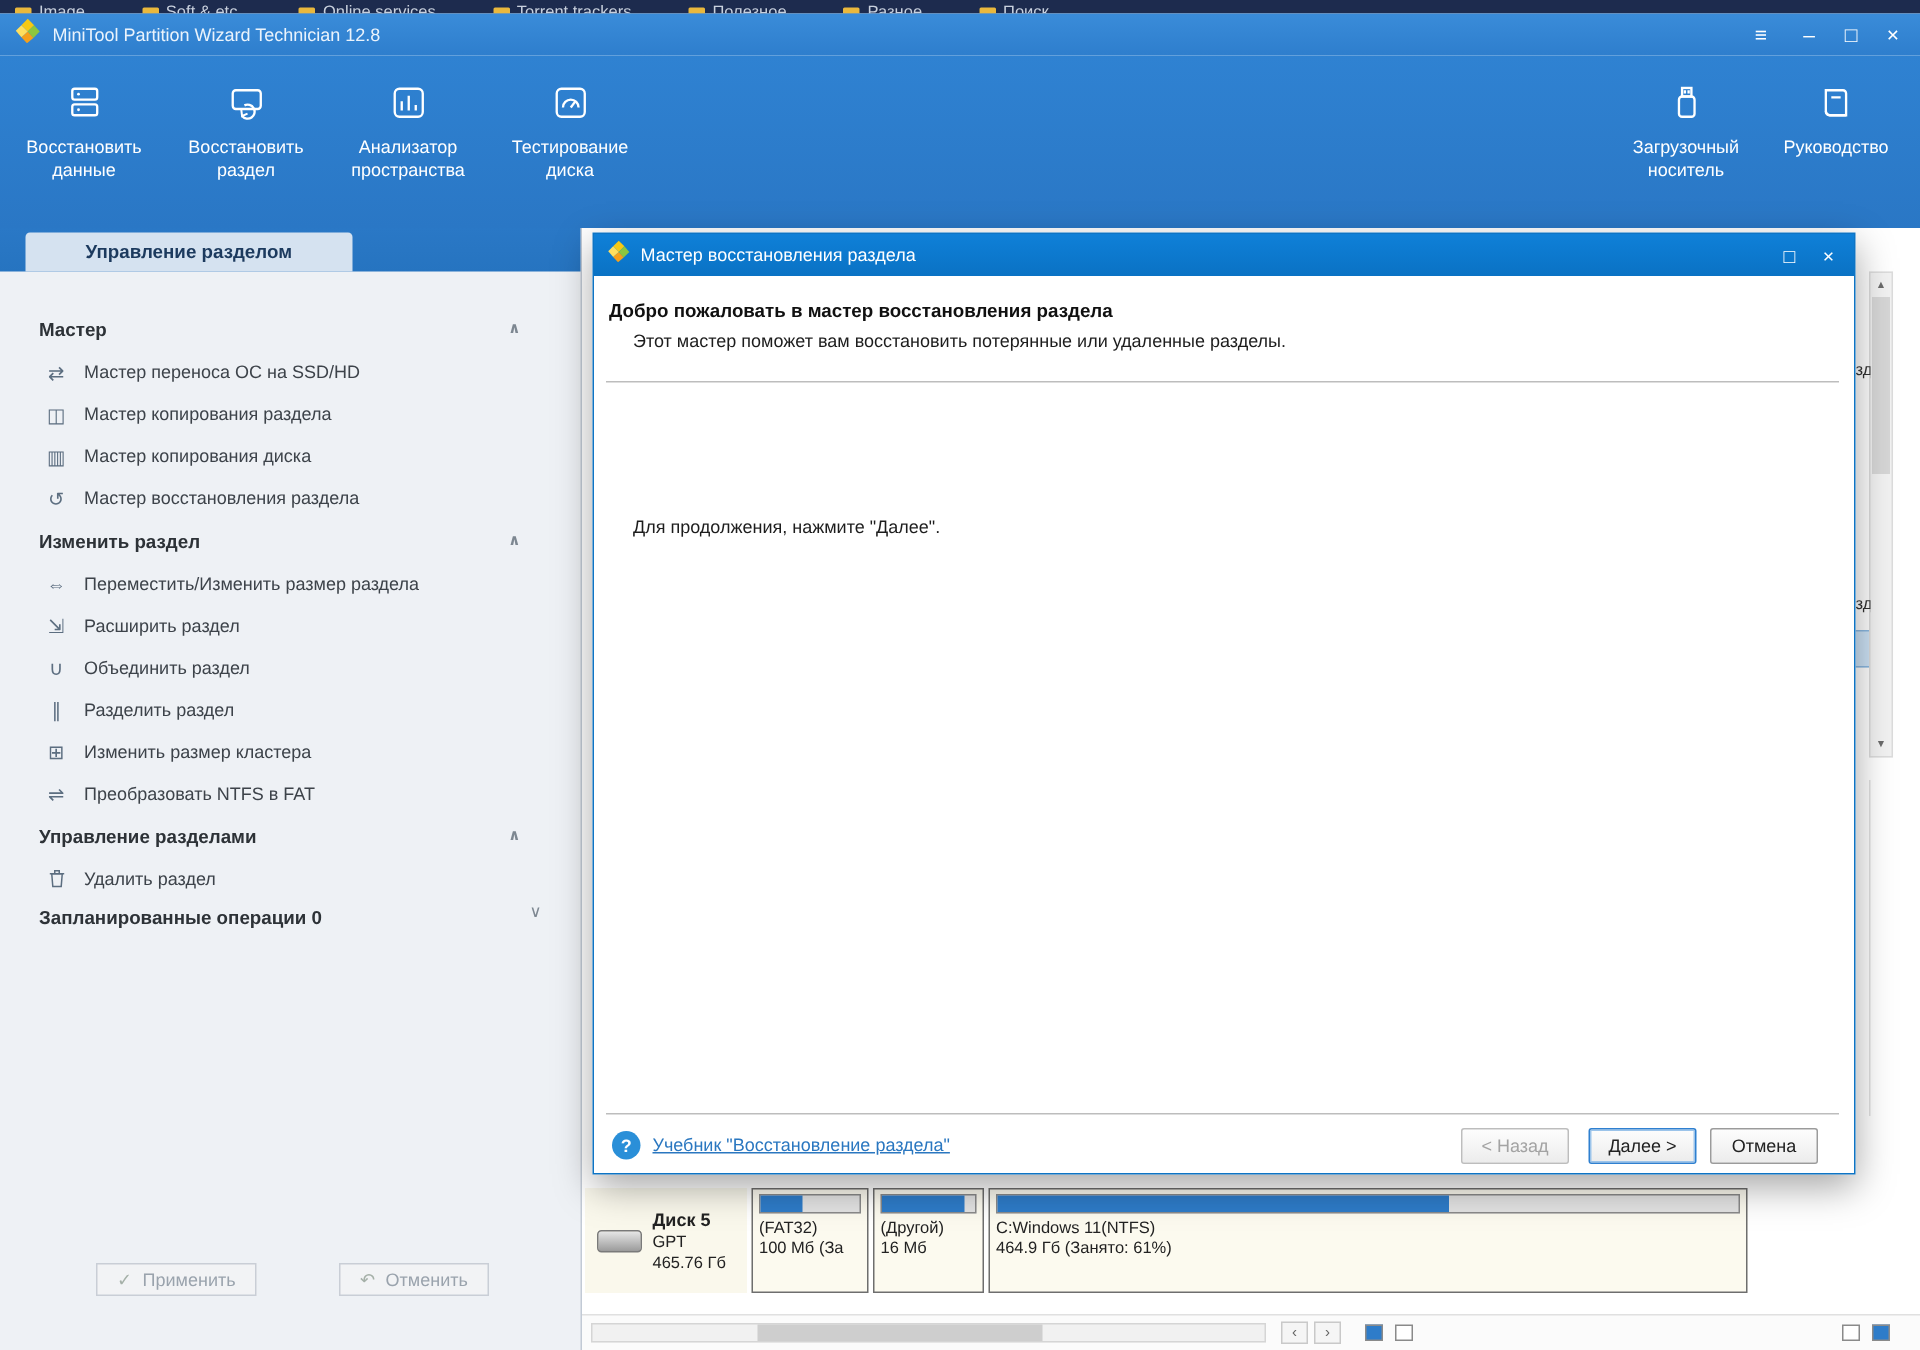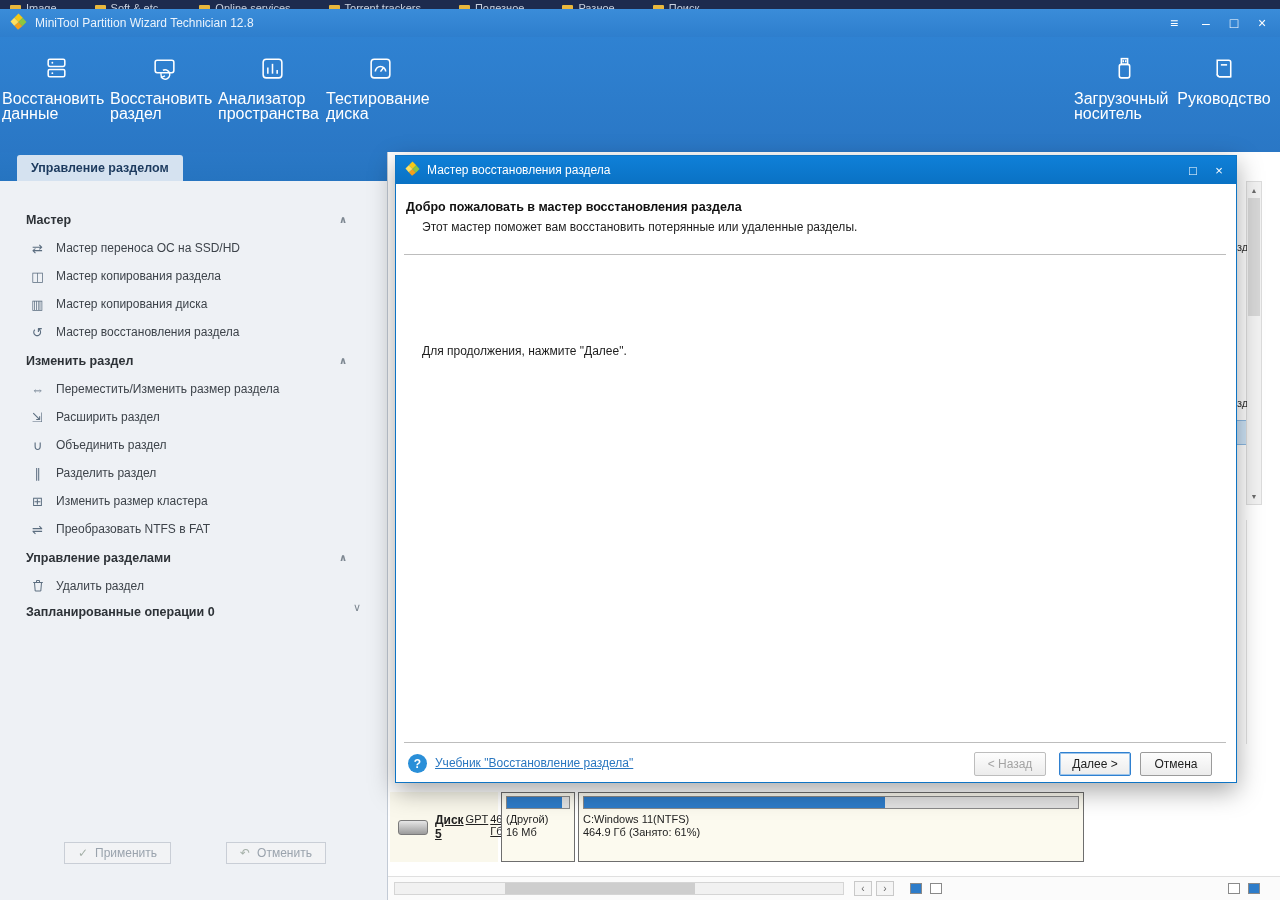--- a/index.html
+++ b/index.html
@@ -23,30 +23,30 @@
   .win-btn{width:28px;height:22px;display:flex;align-items:center;justify-content:center;
            font-size:14px;color:#fff;cursor:default;}
   .win-btn.menu{margin-right:4px;}
 
   
   .toolbar{position:absolute;left:0;top:37px;width:1280px;height:115px;
            background:linear-gradient(#2f82d2,#2a77c5);}
   .tb-group-left{position:absolute;left:2px;top:14px;display:flex;}
   .tb-group-right{position:absolute;right:6px;top:14px;display:flex;}
   .tbtn{width:108px;display:flex;flex-direction:column;align-items:center;gap:9px;
-        color:#fff;font-size:16px;text-align:left;padding-top:4px;line-height:15px;}
+        color:#fff;font-size:12px;text-align:center;padding-top:4px;line-height:15px;}
   .tbtn svg{display:block;}
   .tbtn.narrow{width:100px;}
 
   
   .sidebar{position:absolute;left:0;top:152px;width:388px;height:748px;background:#eef1f5;
            border-right:1px solid #c2cad5;}
   .sidebar-top{position:absolute;left:0;top:0;width:100%;height:29px;
                background:linear-gradient(#2a78c6,#2674c0);}
-  .tab{position:absolute;left:17px;top:3px;height:26px;padding:0 14px;background:#d5e2f0;
+  .tab{position:absolute;left:17px;top:3px;height:26px;padding:0 40px;background:#d5e2f0;
        color:#1c3a5e;font-weight:bold;font-size:12.5px;display:flex;align-items:center;
        border-radius:3px 3px 0 0;}
   .side-list{position:absolute;left:0;top:29px;right:0;bottom:60px;padding:24px 0 0 26px;overflow:hidden;}
   .section-h{display:flex;align-items:center;font-weight:bold;font-size:12.5px;color:#2d3237;height:29px;}
   .caret{margin-left:auto;margin-right:40px;color:#7d8791;font-size:10px;}
   .item{display:flex;align-items:center;gap:10px;height:28px;font-size:12px;color:#3d434a;padding-left:3px;}
   .item .ico{width:17px;text-align:center;color:#5c6e80;font-size:13px;flex:none;line-height:1;}
   .pending{font-weight:bold;font-size:12.5px;color:#2d3237;margin-top:5px;}
   .list-chevron{position:absolute;right:26px;top:449px;color:#7d8791;font-size:11px;}
   .side-bottom{position:absolute;left:0;bottom:0;width:100%;height:60px;}
@@ -72,21 +72,21 @@
   .frag1{left:1237px;top:241px;}
   .frag2{left:1237px;top:397px;}
   .sel-band{position:absolute;left:1237px;top:420px;width:9px;height:25px;background:#cde3f6;
             border-top:1px solid #8cb9e2;border-bottom:1px solid #8cb9e2;}
 
   
   .disk-row{position:absolute;left:390px;top:792px;height:70px;display:flex;gap:3px;}
   .disk-label{width:108px;background:#faf8ec;display:flex;align-items:center;gap:7px;padding:6px 4px 6px 8px;}
   .disk-ico{width:30px;height:15px;background:linear-gradient(#e6e6e6,#9b9b9b);
             border:1px solid #7a7a7a;border-radius:3px;flex:none;}
-  .dl-text{display:flex;flex-direction:row;align-items:flex-start;font-size:11px;color:#222;gap:2px;text-decoration:underline;}
+  .dl-text{display:flex;flex-direction:column;align-items:flex-start;font-size:11px;color:#222;gap:2px;}
   .dl-name{font-weight:bold;font-size:12px;}
   .part{border:1px solid #6e6e6e;background:#fcfaef;padding:3px 4px 2px;display:flex;
         flex-direction:column;font-size:11px;color:#222;}
   .pbar{height:13px;border:1px solid #8a8a8a;background:#e3e3e3;margin-bottom:4px;position:relative;}
   .pfill{position:absolute;left:0;top:0;bottom:0;background:#2e7cc9;}
   .p1{width:78px}.p2{width:74px}.p3{width:506px}.p4{width:94px}
   .pline{white-space:nowrap;overflow:hidden;line-height:13px;}
 
   
   .bottom-strip{position:absolute;left:388px;top:876px;width:892px;height:24px;background:#fbfbfb;
@@ -350,20 +350,27 @@
 
   <div class="disk-row">
     <div class="disk-label">
       <span class="disk-ico"></span>
       <span class="dl-text">
         <span class="dl-name">Диск 5</span>
         <span>GPT</span>
         <span>465.76 Гб</span>
       </span>
     </div>
+    <div class="part p1">
+      <span class="pbar">
+          <span class="pfill" style="width: 42%;"></span>
+        </span>
+      <span class="pline">(FAT32)</span>
+      <span class="pline">100 Мб (За</span>
+    </div>
     <div class="part p2">
       <span class="pbar">
           <span class="pfill" style="width: 88%;"></span>
         </span>
       <span class="pline">(Другой)</span>
       <span class="pline">16 Мб</span>
     </div>
     <div class="part p3">
       <span class="pbar">
           <span class="pfill" style="width: 61%;"></span>

